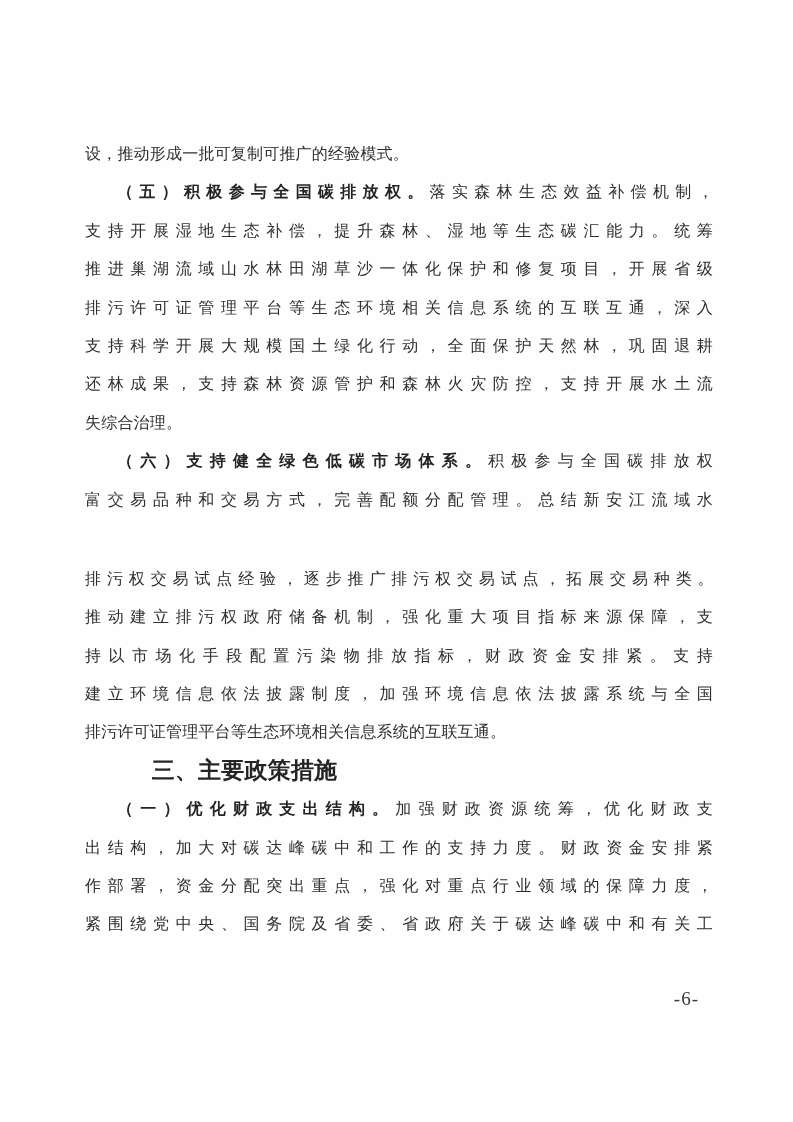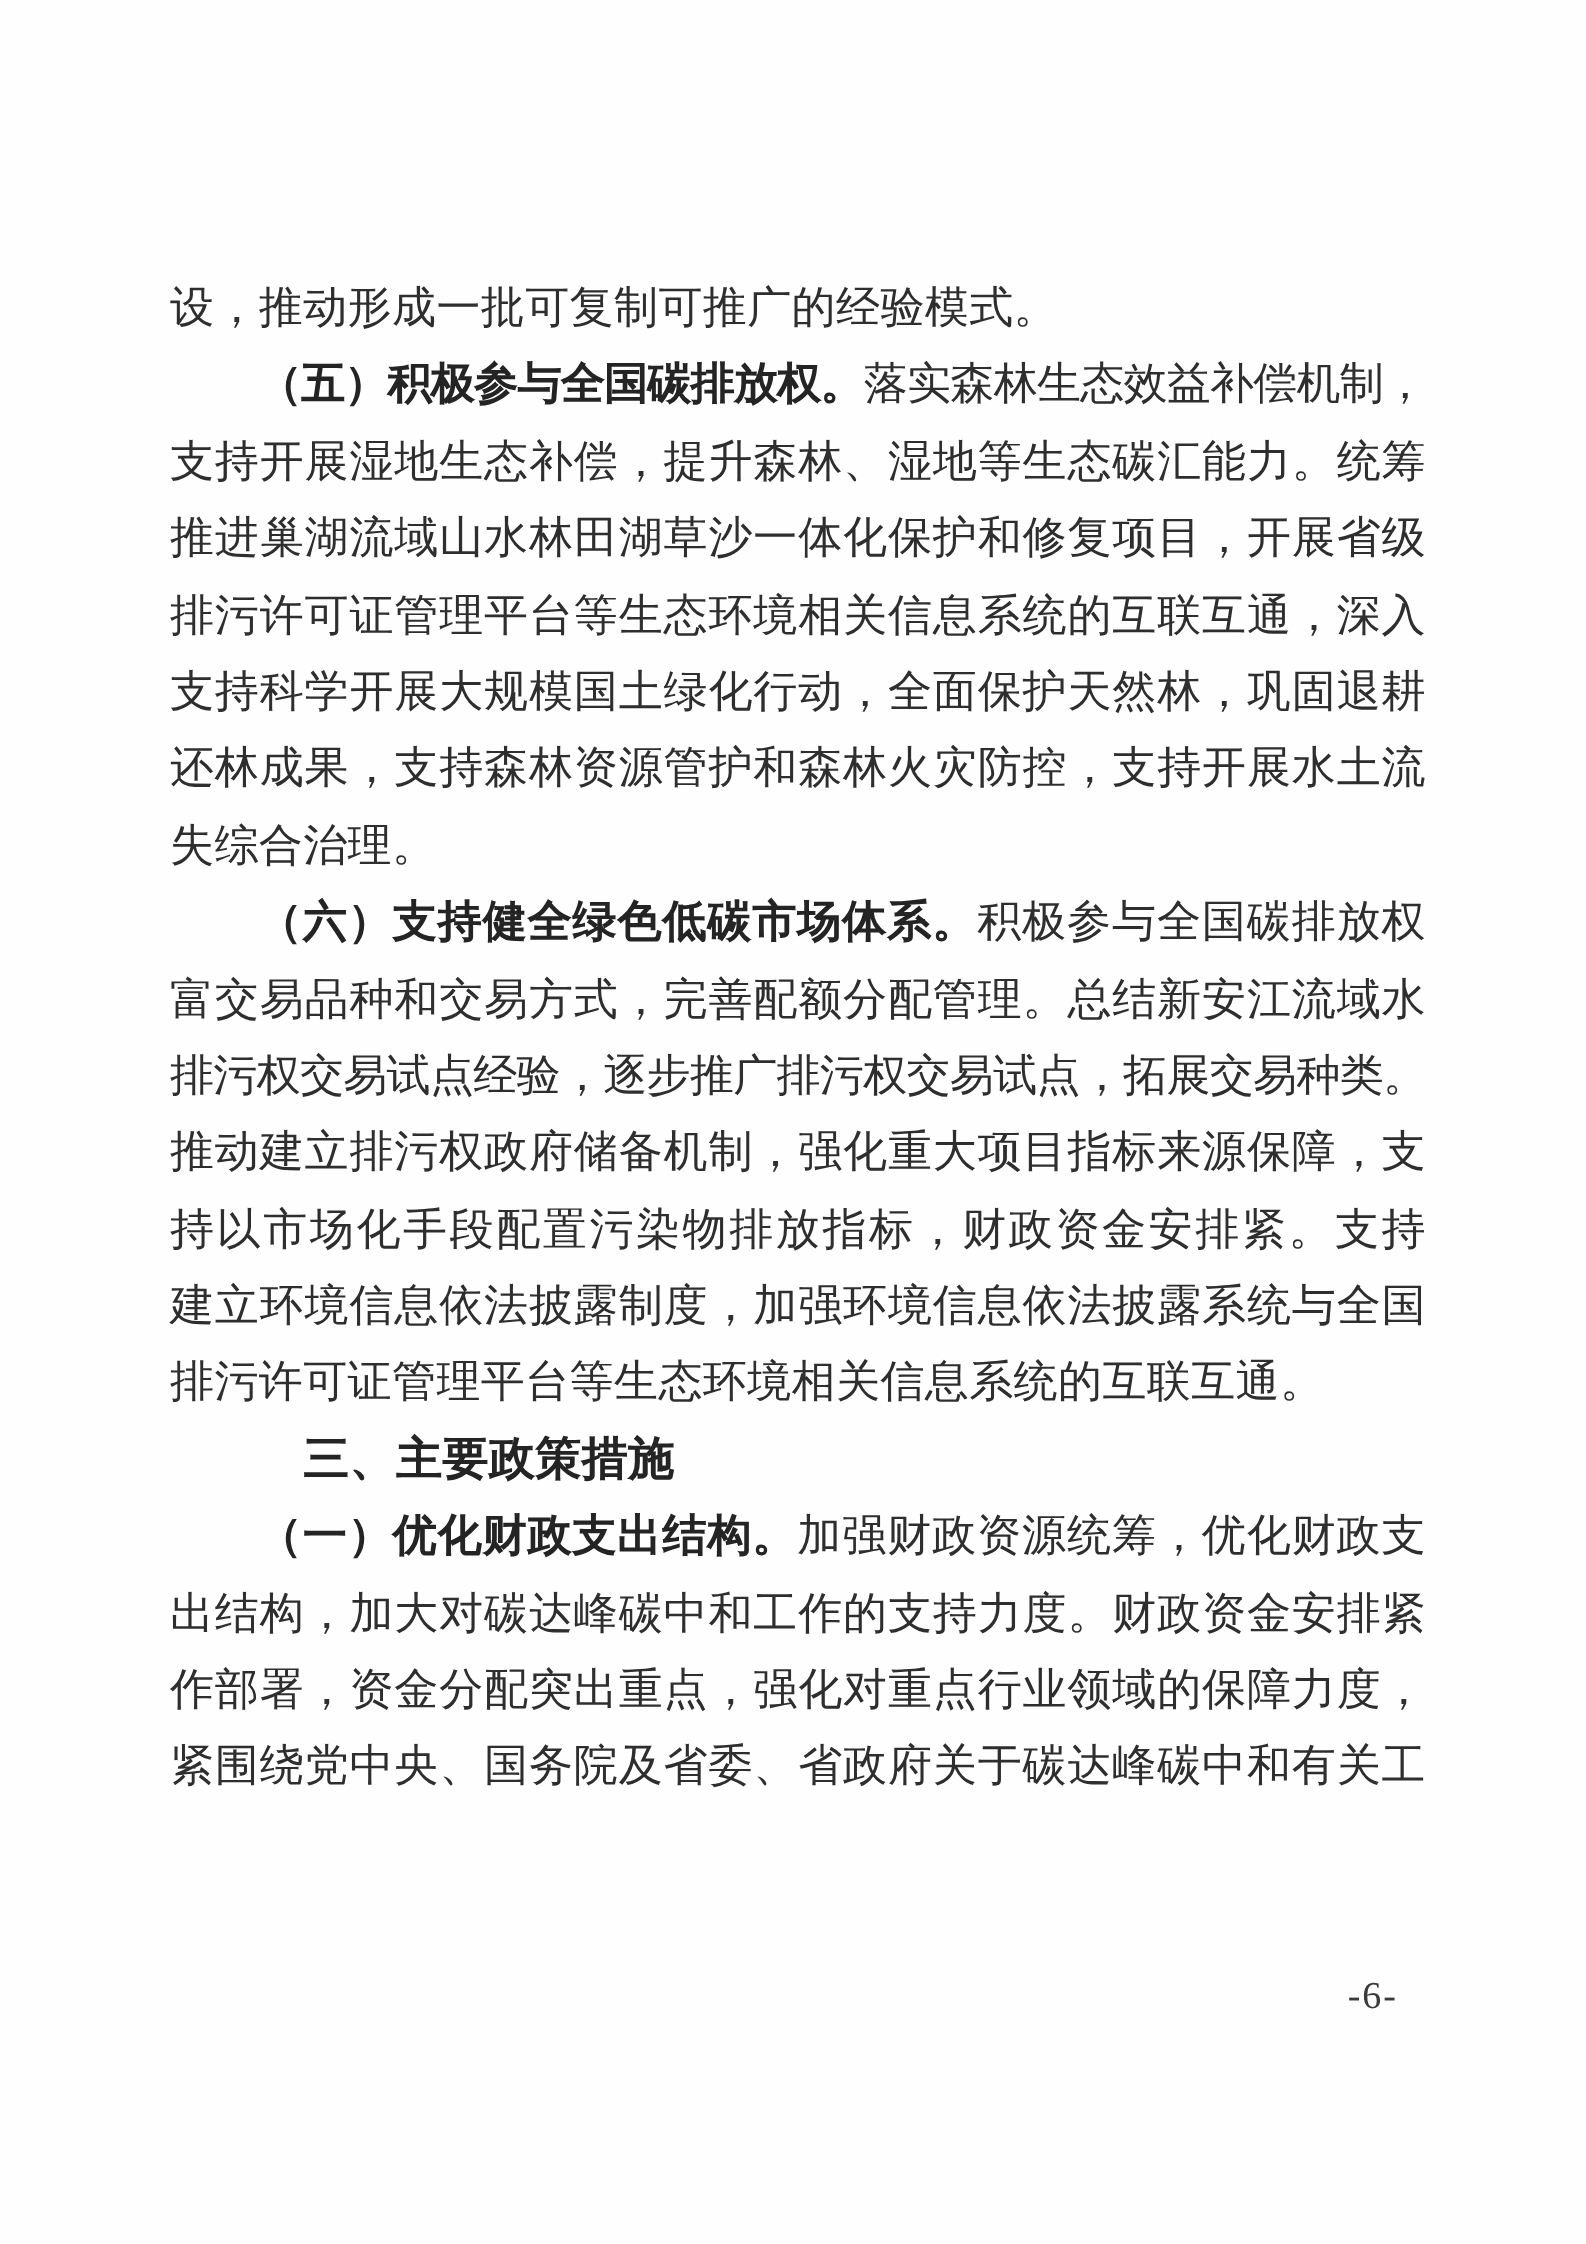--- a/index.html
+++ b/index.html
@@ -18,21 +18,21 @@
   }
   .content {
     position: absolute;
     left: 85px;
     top: 135px;
     width: 628px;
   }
   .line {
     height: 38.4px;
     line-height: 38.4px;
-    font-size: 22px;
+    font-size: 16px;
     white-space: nowrap;
     letter-spacing: 0.2px;
   }
   .line.fill {
     text-align: justify;
     text-align-last: justify;
   }
   .line.indent {
     text-indent: 2em;
   }
@@ -66,21 +66,21 @@
       <div class="line"><span class="seg-normal">设，推动形成一批可复制可推广的经验模式。</span></div>
       <div class="line fill indent" style="letter-spacing: -0.555556px;"><span class="seg-bold">（五）积极参与全国碳排放权。</span><span class="seg-normal">落实森林生态效益补偿机制，</span></div>
       <div class="line fill"><span class="seg-normal">支持开展湿地生态补偿，提升森林、湿地等生态碳汇能力。统筹</span></div>
       <div class="line fill"><span class="seg-normal">推进巢湖流域山水林田湖草沙一体化保护和修复项目，开展省级</span></div>
       <div class="line fill"><span class="seg-normal">排污许可证管理平台等生态环境相关信息系统的互联互通，深入</span></div>
       <div class="line fill"><span class="seg-normal">支持科学开展大规模国土绿化行动，全面保护天然林，巩固退耕</span></div>
       <div class="line fill"><span class="seg-normal">还林成果，支持森林资源管护和森林火灾防控，支持开展水土流</span></div>
       <div class="line"><span class="seg-normal">失综合治理。</span></div>
       <div class="line fill indent"><span class="seg-bold">（六）支持健全绿色低碳市场体系。</span><span class="seg-normal">积极参与全国碳排放权</span></div>
       <div class="line fill"><span class="seg-normal">富交易品种和交易方式，完善配额分配管理。总结新安江流域水</span></div>
-      <div class="line fill" style="letter-spacing: -0.551724px;"><span class="seg-normal">排污权交易试点经验，逐步推广排污权交易试点，拓展交易种类。</span></div>
+      <div class="line fill" style="letter-spacing: -0.551724px; margin-top: 41px;"><span class="seg-normal">排污权交易试点经验，逐步推广排污权交易试点，拓展交易种类。</span></div>
       <div class="line fill"><span class="seg-normal">推动建立排污权政府储备机制，强化重大项目指标来源保障，支</span></div>
       <div class="line fill"><span class="seg-normal">持以市场化手段配置污染物排放指标，财政资金安排紧。支持</span></div>
       <div class="line fill"><span class="seg-normal">建立环境信息依法披露制度，加强环境信息依法披露系统与全国</span></div>
       <div class="line"><span class="seg-normal">排污许可证管理平台等生态环境相关信息系统的互联互通。</span></div>
       <div class="line indent heading"><span class="seg-bold">三、主要政策措施</span></div>
       <div class="line fill indent"><span class="seg-bold">（一）优化财政支出结构。</span><span class="seg-normal">加强财政资源统筹，优化财政支</span></div>
       <div class="line fill"><span class="seg-normal">出结构，加大对碳达峰碳中和工作的支持力度。财政资金安排紧</span></div>
       <div class="line fill"><span class="seg-normal">作部署，资金分配突出重点，强化对重点行业领域的保障力度，</span></div>
       <div class="line fill"><span class="seg-normal">紧围绕党中央、国务院及省委、省政府关于碳达峰碳中和有关工</span></div>
     </div>

